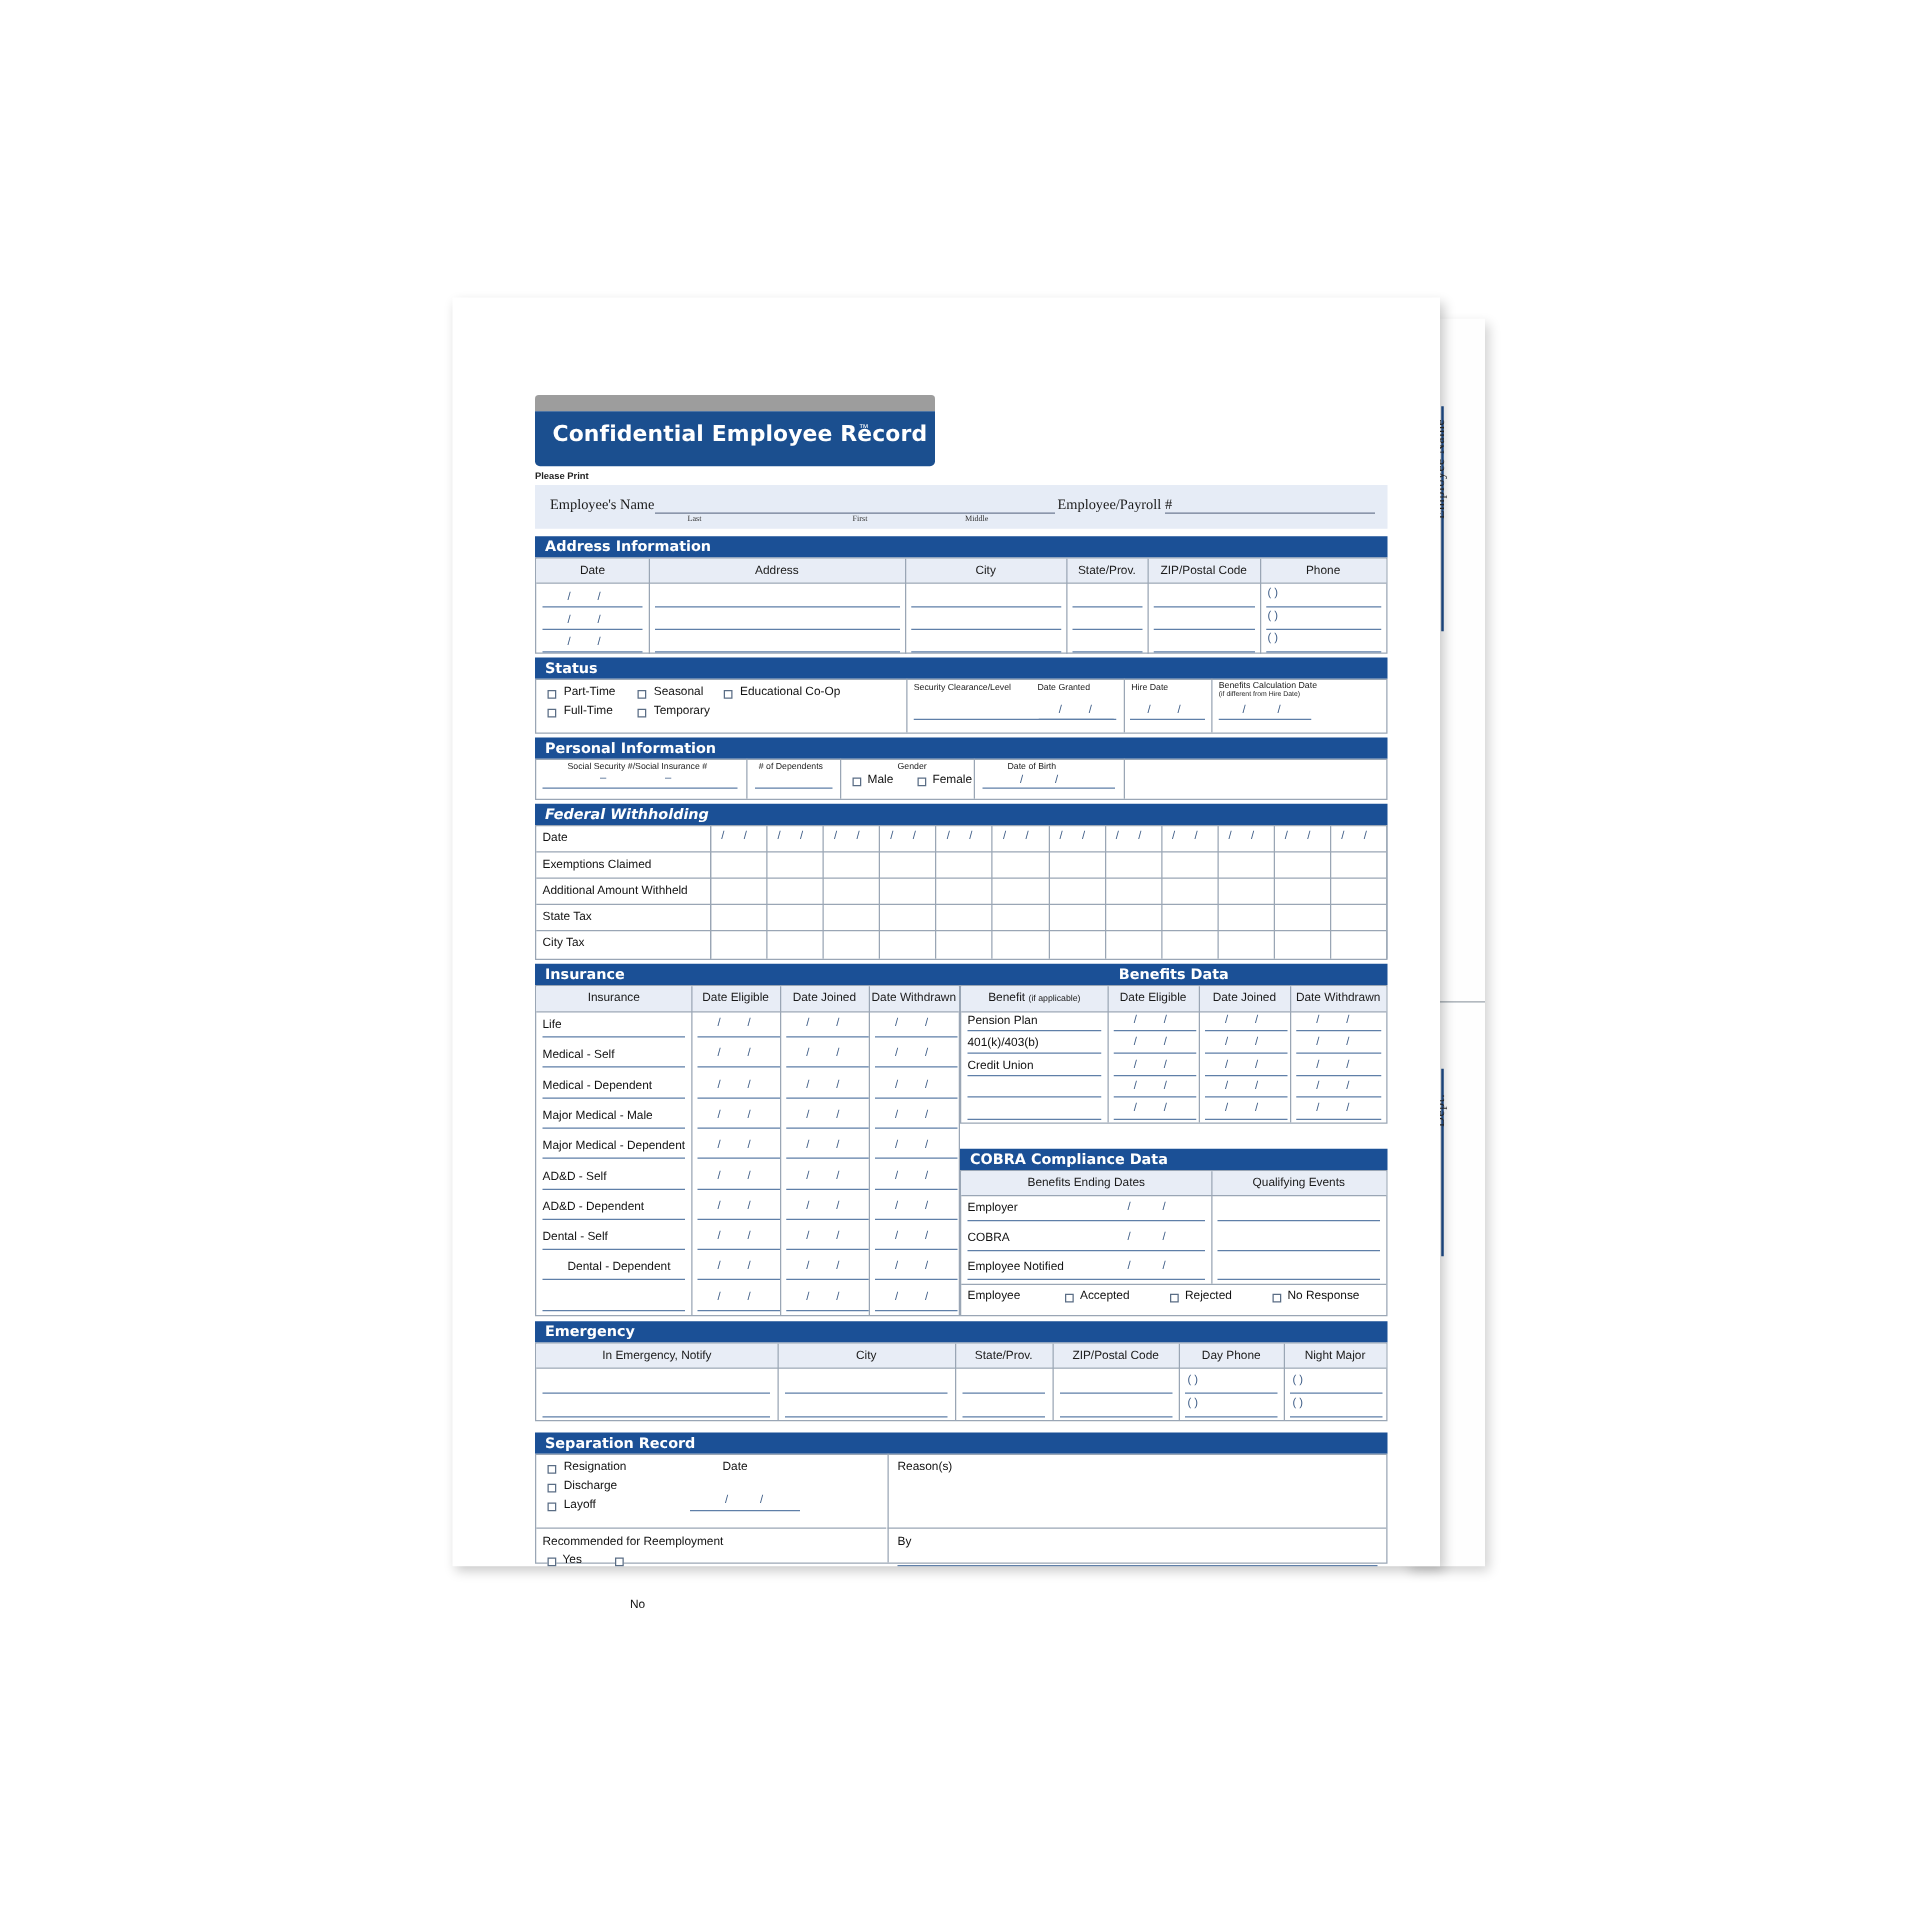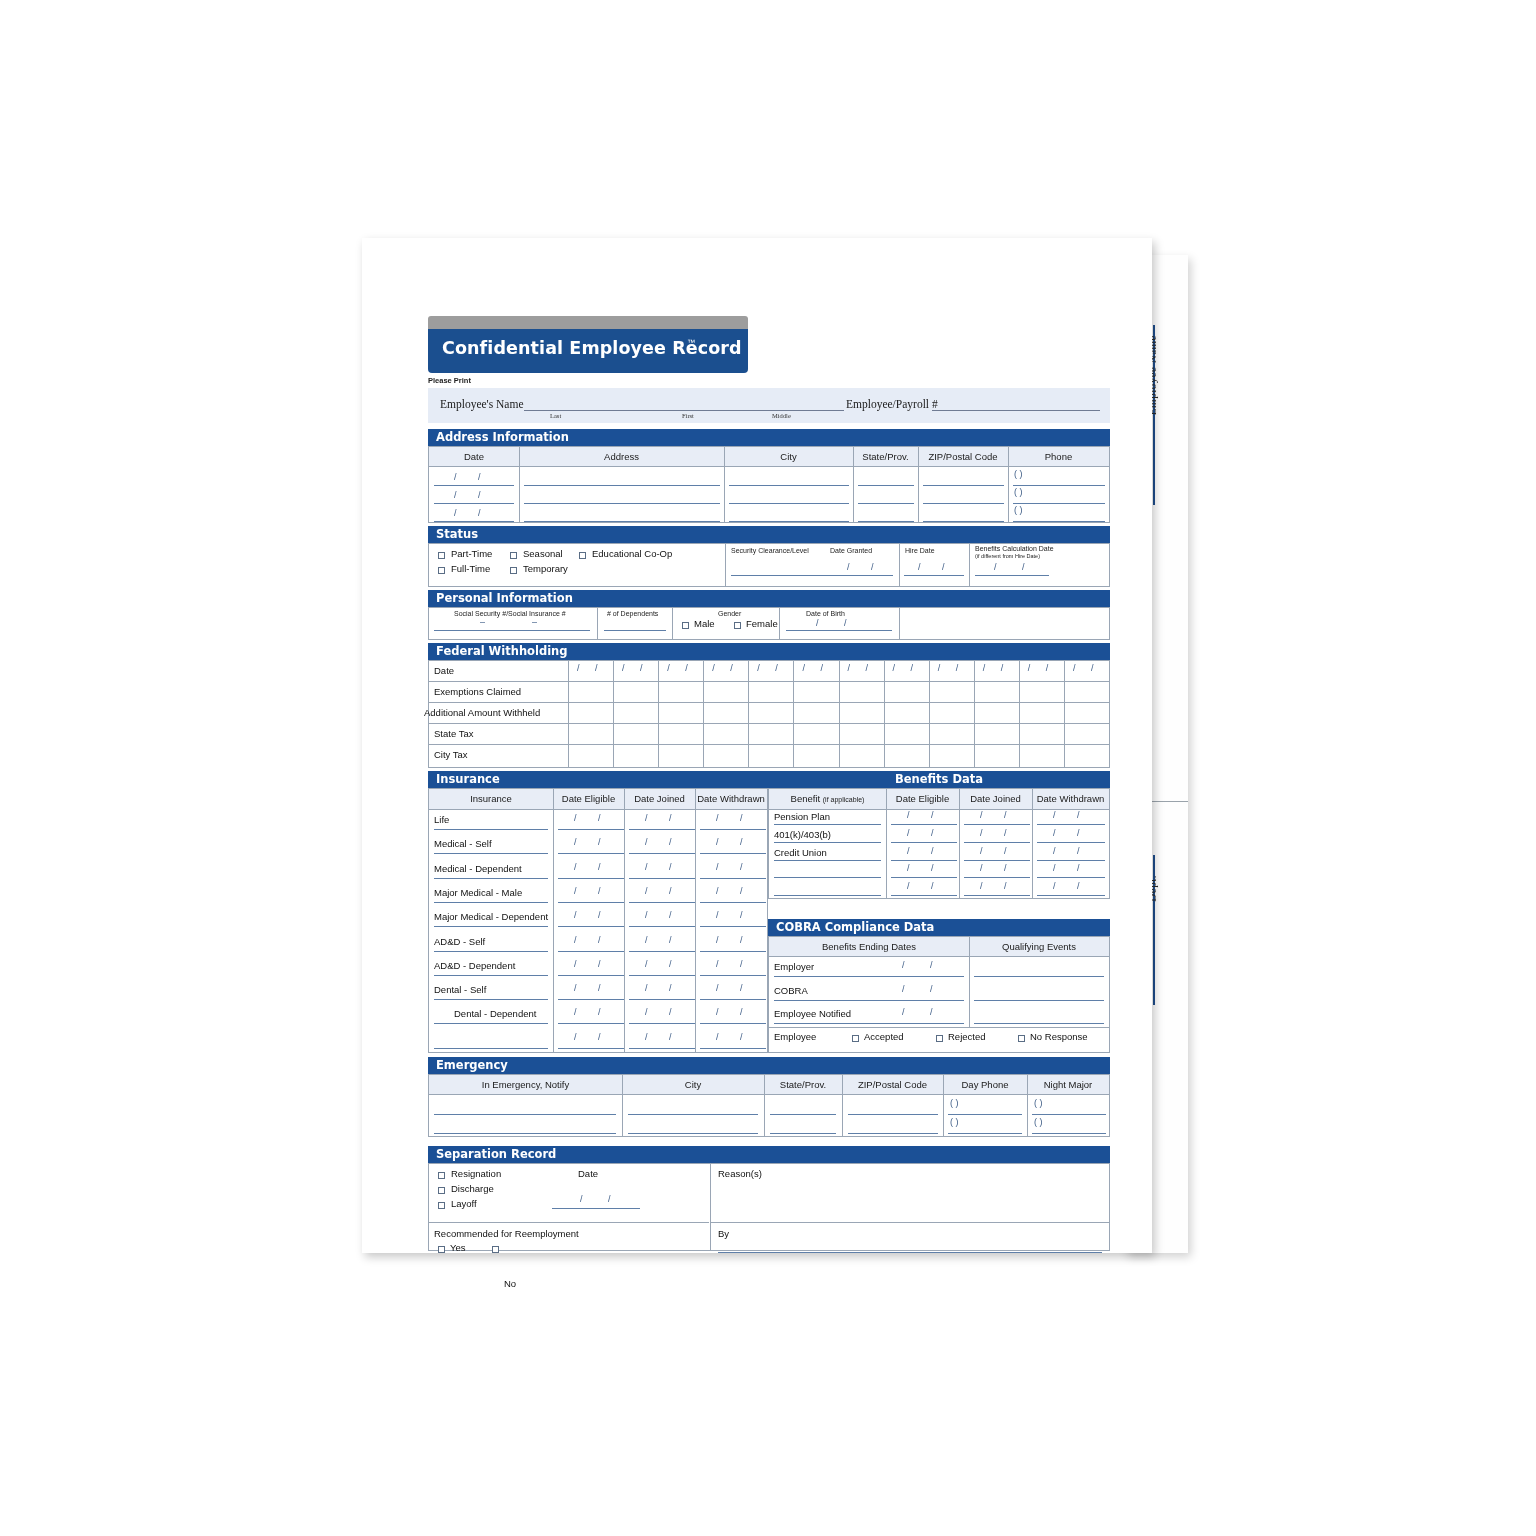--- a/index.html
+++ b/index.html
@@ -196,27 +196,27 @@
       <div class="bluehair" style="left:52px;top:368px;width:156px;"></div>
       <div class="bluehair" style="left:222px;top:368px;width:62px;"></div>
       <div class="cb" style="left:300px;top:360px;"></div>
       <div class="lbl" style="left:312px;top:356px;">Male</div>
       <div class="cb" style="left:352px;top:360px;"></div>
       <div class="lbl" style="left:364px;top:356px;">Female</div>
       <div class="slash" style="left:434px;top:356px;">/</div>
         <div class="slash" style="left:462px;top:356px;">/</div>
       <div class="bluehair" style="left:404px;top:368px;width:106px;"></div>
 
-      <div class="secbar" style="left:46px;top:381px;width:682px;"><span>Federal Withholding</span></div>
+      <div class="secbar" style="left:46px;top:381px;width:682px;font-style:italic;"><span>Federal Withholding</span></div>
       <div class="box" style="left:46px;top:398px;width:682px;height:108px;"></div>
       <div class="vline" style="left:186px;top:398px;height:107px;"></div>
 
       <div class="lbl" style="left:52px;top:403px;">Date</div>
       <div class="lbl" style="left:52px;top:424px;">Exemptions Claimed</div>
-      <div class="lbl" style="left:42px;top:445px;">Additional Amount Withheld</div>
+      <div class="lbl" style="left:52px;top:445px;">Additional Amount Withheld</div>
       <div class="lbl" style="left:52px;top:466px;">State Tax</div>
       <div class="lbl" style="left:52px;top:487px;">City Tax</div>
 
       <div class="hline" style="left:47px;top:419px;width:680px;"></div>
       <div class="hline" style="left:47px;top:440px;width:680px;"></div>
       <div class="hline" style="left:47px;top:461px;width:680px;"></div>
       <div class="hline" style="left:47px;top:482px;width:680px;"></div>
 
       <div id="fedcols">
           <div class="vline" style="left: 186px; top: 398px; height: 107px;"></div>

